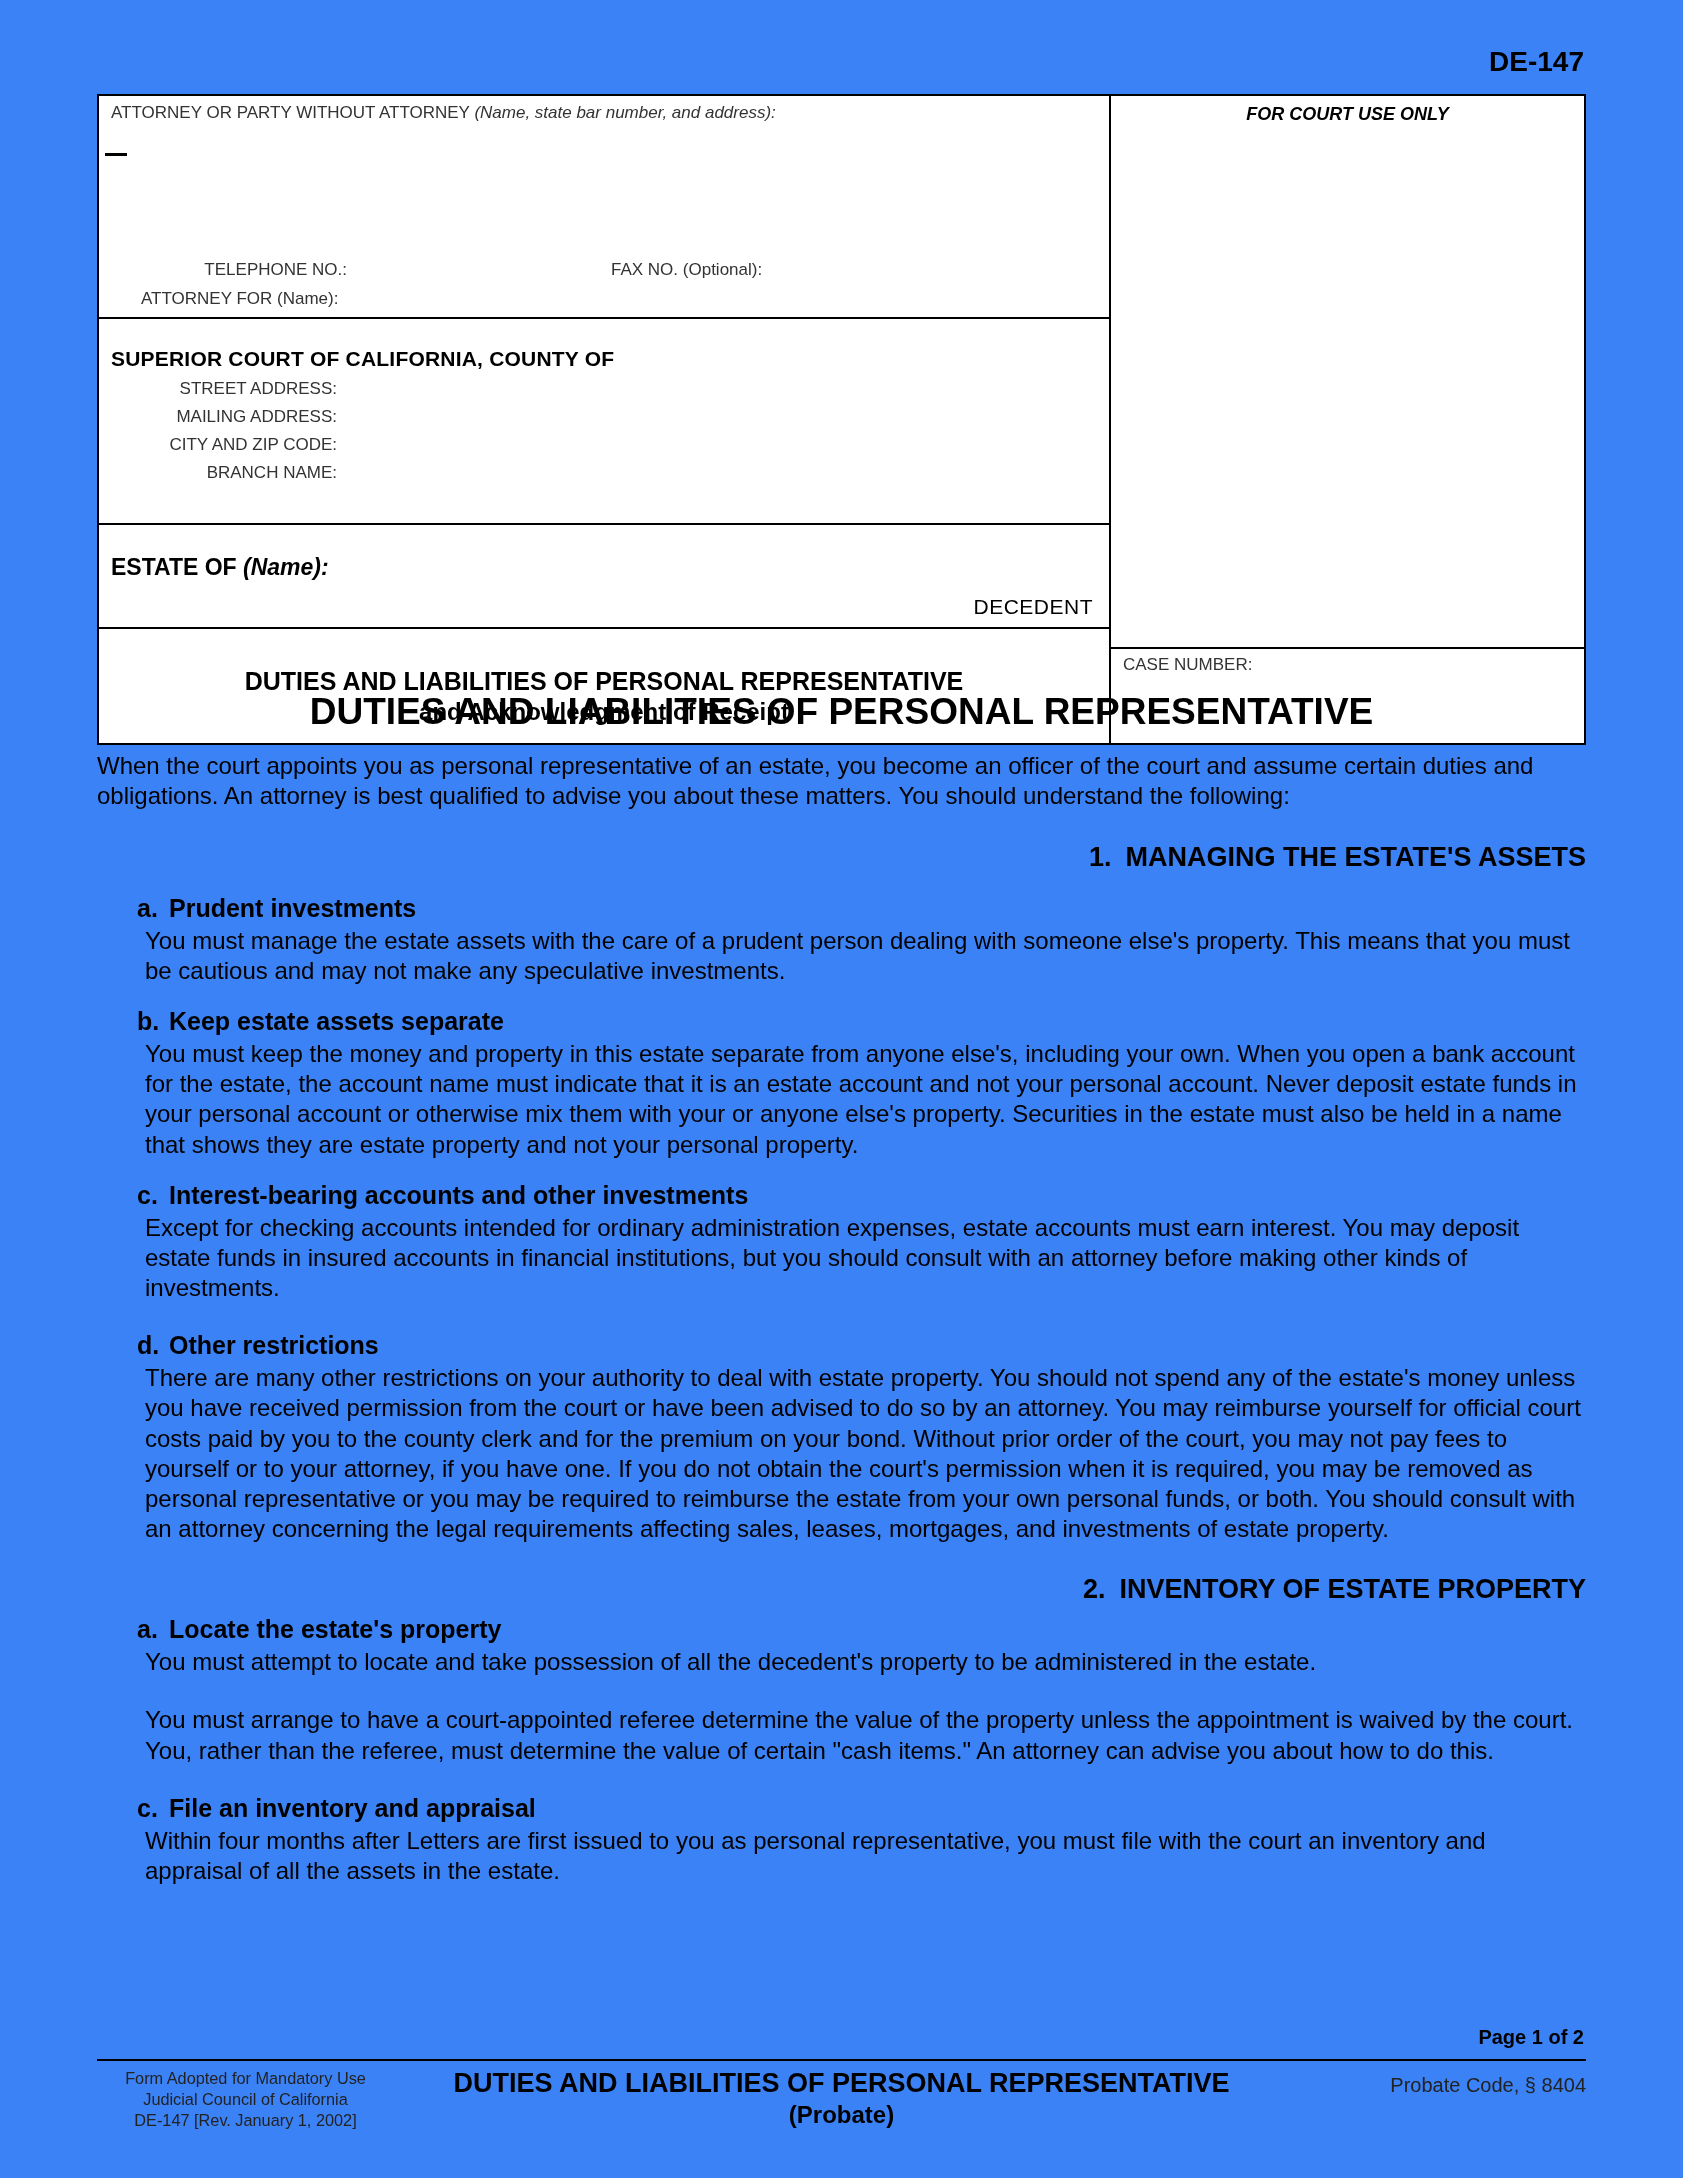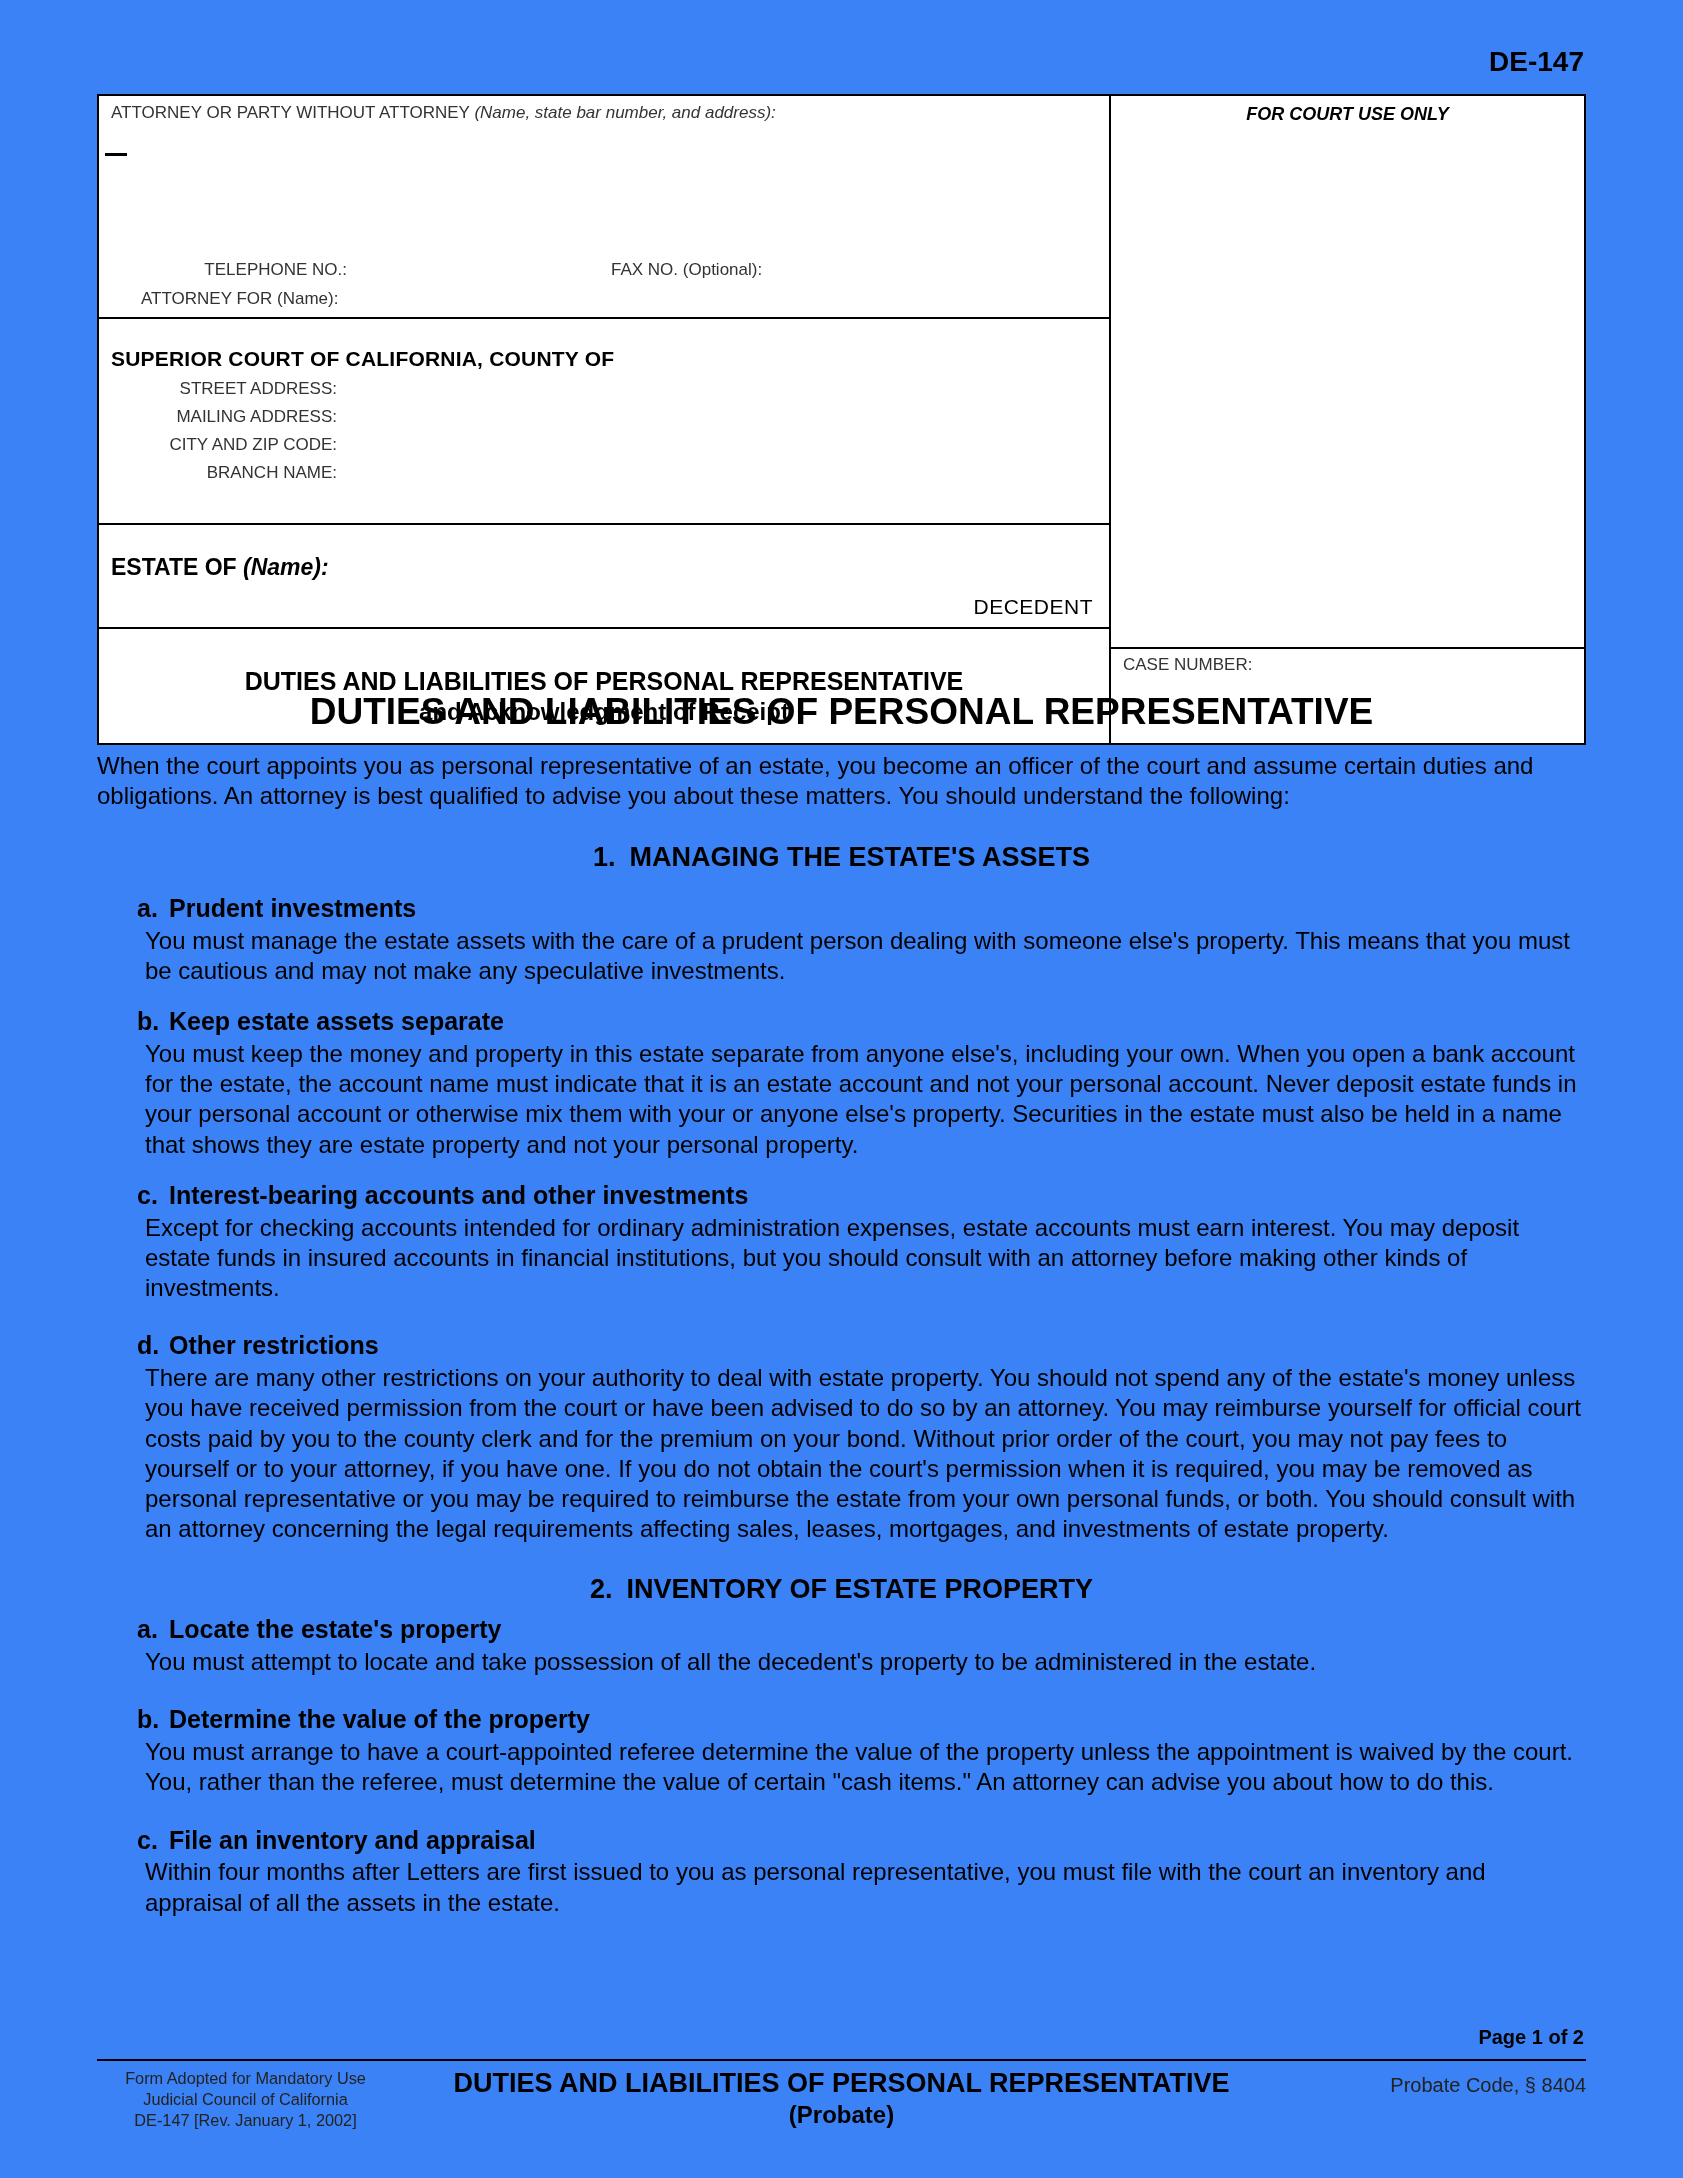--- a/index.html
+++ b/index.html
@@ -50,21 +50,21 @@
   .court-use-cell { flex:1; padding-top:8px; text-align:center; }
   .court-use-cell .lab { font-size:18px; font-weight:bold; font-style:italic; }
   .court-use-area { display:block; height:396px; }
   .case-cell { height:96px; border-top:2px solid #000; padding:6px 12px; font-size:17px; color:#333; }
 
   
   .main { position:absolute; top:691px; left:97px; width:1489px; }
   .main-title { text-align:center; font-size:37px; font-weight:bold; margin-bottom:18px; }
   .intro { font-size:24px; line-height:1.27; }
 
-  .section-heading { text-align:center; font-size:27px; font-weight:bold; margin-top:30px; margin-bottom:6px; }
+  .section-heading { text-align:right; font-size:27px; font-weight:bold; margin-top:30px; margin-bottom:6px; }
   .section-heading .num { margin-right:14px; }
 
   .item { margin-top:21px; }
   .item.wide-gap { margin-top:28px; }
   .item-head { font-size:25px; font-weight:bold; line-height:1.15;margin-left:32px; }
   .item-letter { display:inline-block; width:40px; padding-left:8px; }
   .item-body { margin-left:48px; margin-top:3px; font-size:24px; line-height:1.26; }
 
   
   .page-indicator { position:absolute; top:2026px; right:99px; font-size:20px; font-weight:bold; }
@@ -205,23 +205,20 @@
     </div>
 
     <div class="item" style="margin-top:10px;">
       <div class="item-head">
         <span class="item-letter">a.</span><span class="item-title">Locate the estate's property</span>
       </div>
       <p class="item-body">You must attempt to locate and take possession of all the decedent's property to be administered in the estate.</p>
     </div>
 
     <div class="item wide-gap">
-      <div class="item-head">
-        <span class="item-letter">b.</span><span class="item-title">Determine the value of the property</span>
-      </div>
       <p class="item-body">You must arrange to have a court-appointed referee determine the value of the property unless the appointment is waived by the court. You, rather than the referee, must determine the value of certain "cash items." An attorney can advise you about how to do this.</p>
     </div>
 
     <div class="item wide-gap">
       <div class="item-head">
         <span class="item-letter">c.</span><span class="item-title">File an inventory and appraisal</span>
       </div>
       <p class="item-body">Within four months after Letters are first issued to you as personal representative, you must file with the court an inventory and appraisal of all the assets in the estate.</p>
     </div>
 

